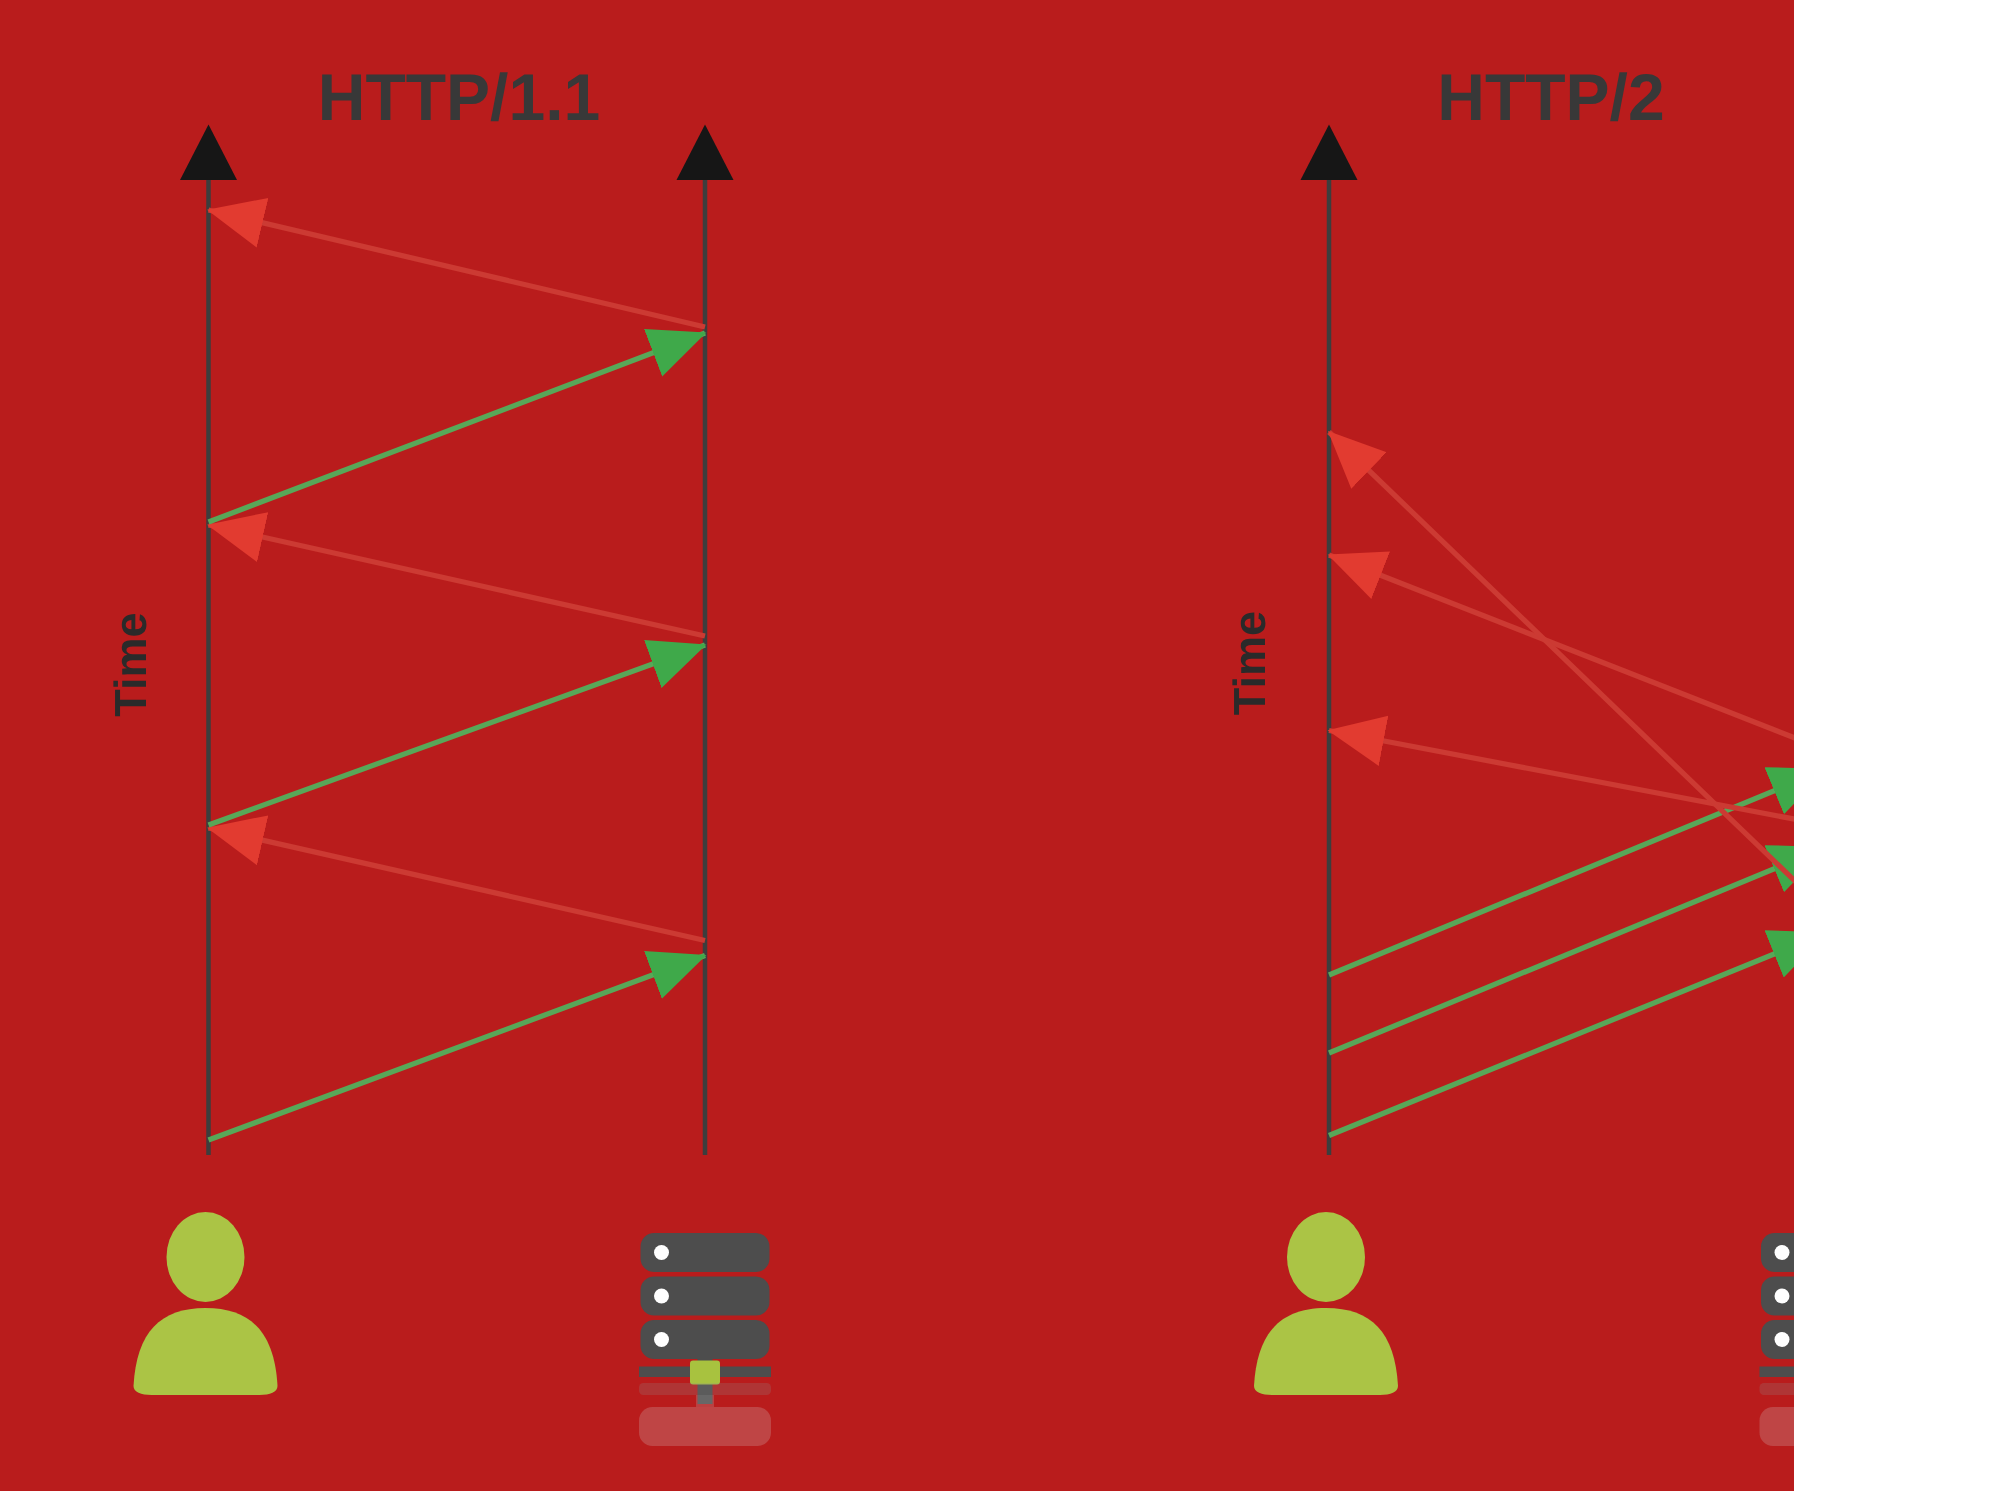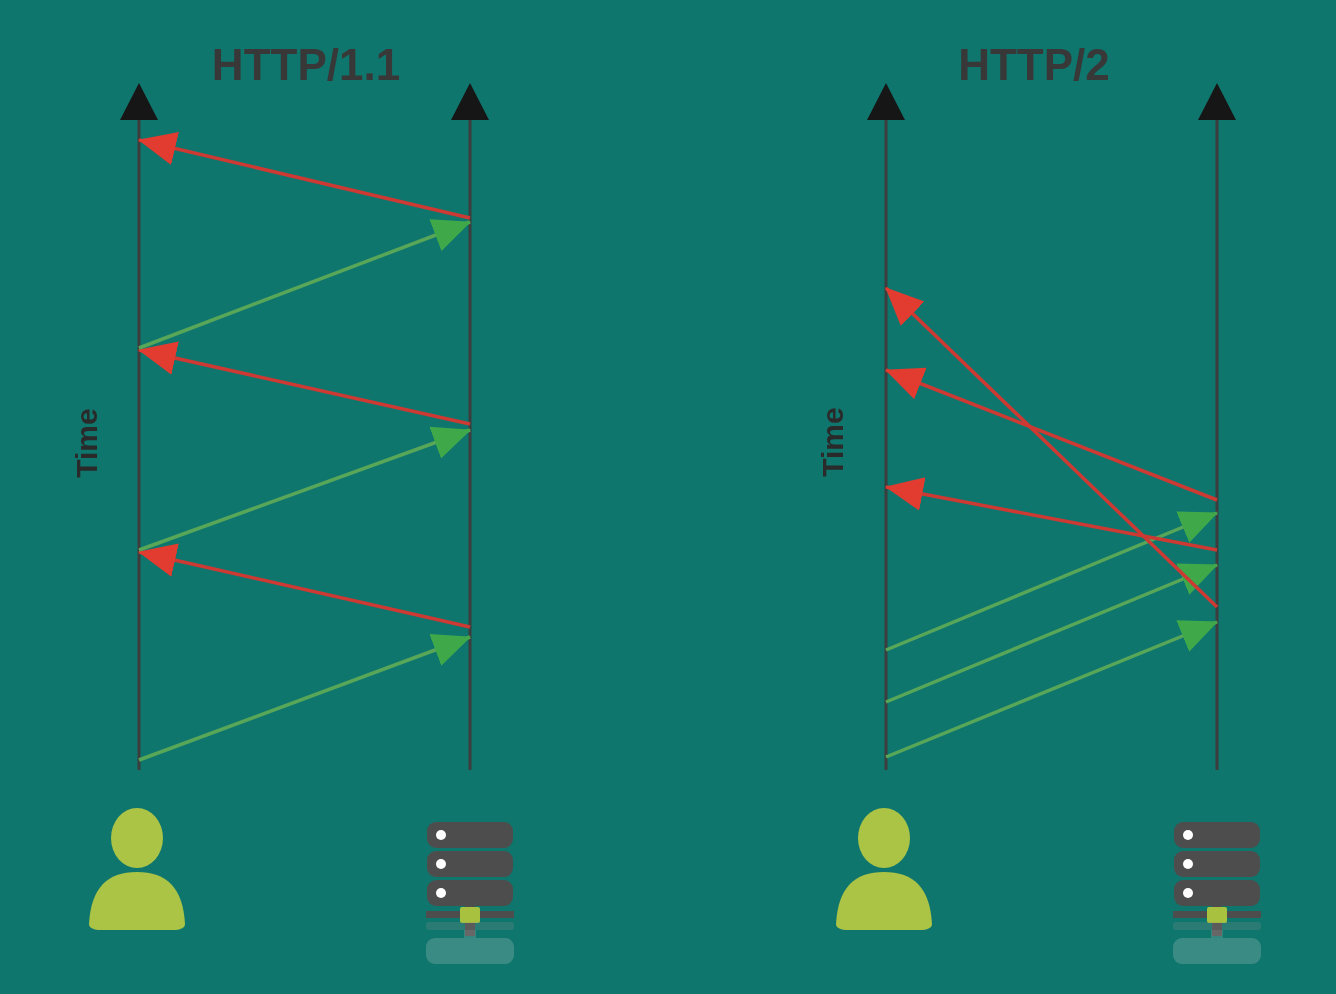--- a/index.html
+++ b/index.html
@@ -1,20 +1,20 @@
 <!DOCTYPE html>
 <html><head>
 <meta charset="utf-8">
 <style>
   html, body { margin: 0; padding: 0; background: #ffffff; }
   #canvas {
     position: relative;
-    width: 1336px;
+    width: 1196px;
     height: 994px;
-    background: #0f766e;
+    background: #b91c1c;
     overflow: hidden;
     font-family: "Liberation Sans", sans-serif;
   }
   svg { display: block; }
   .panel-title {
     font-family: "Liberation Sans", sans-serif;
     font-size: 44px;
     font-weight: 600;
     fill: #383838;
     text-anchor: middle;

